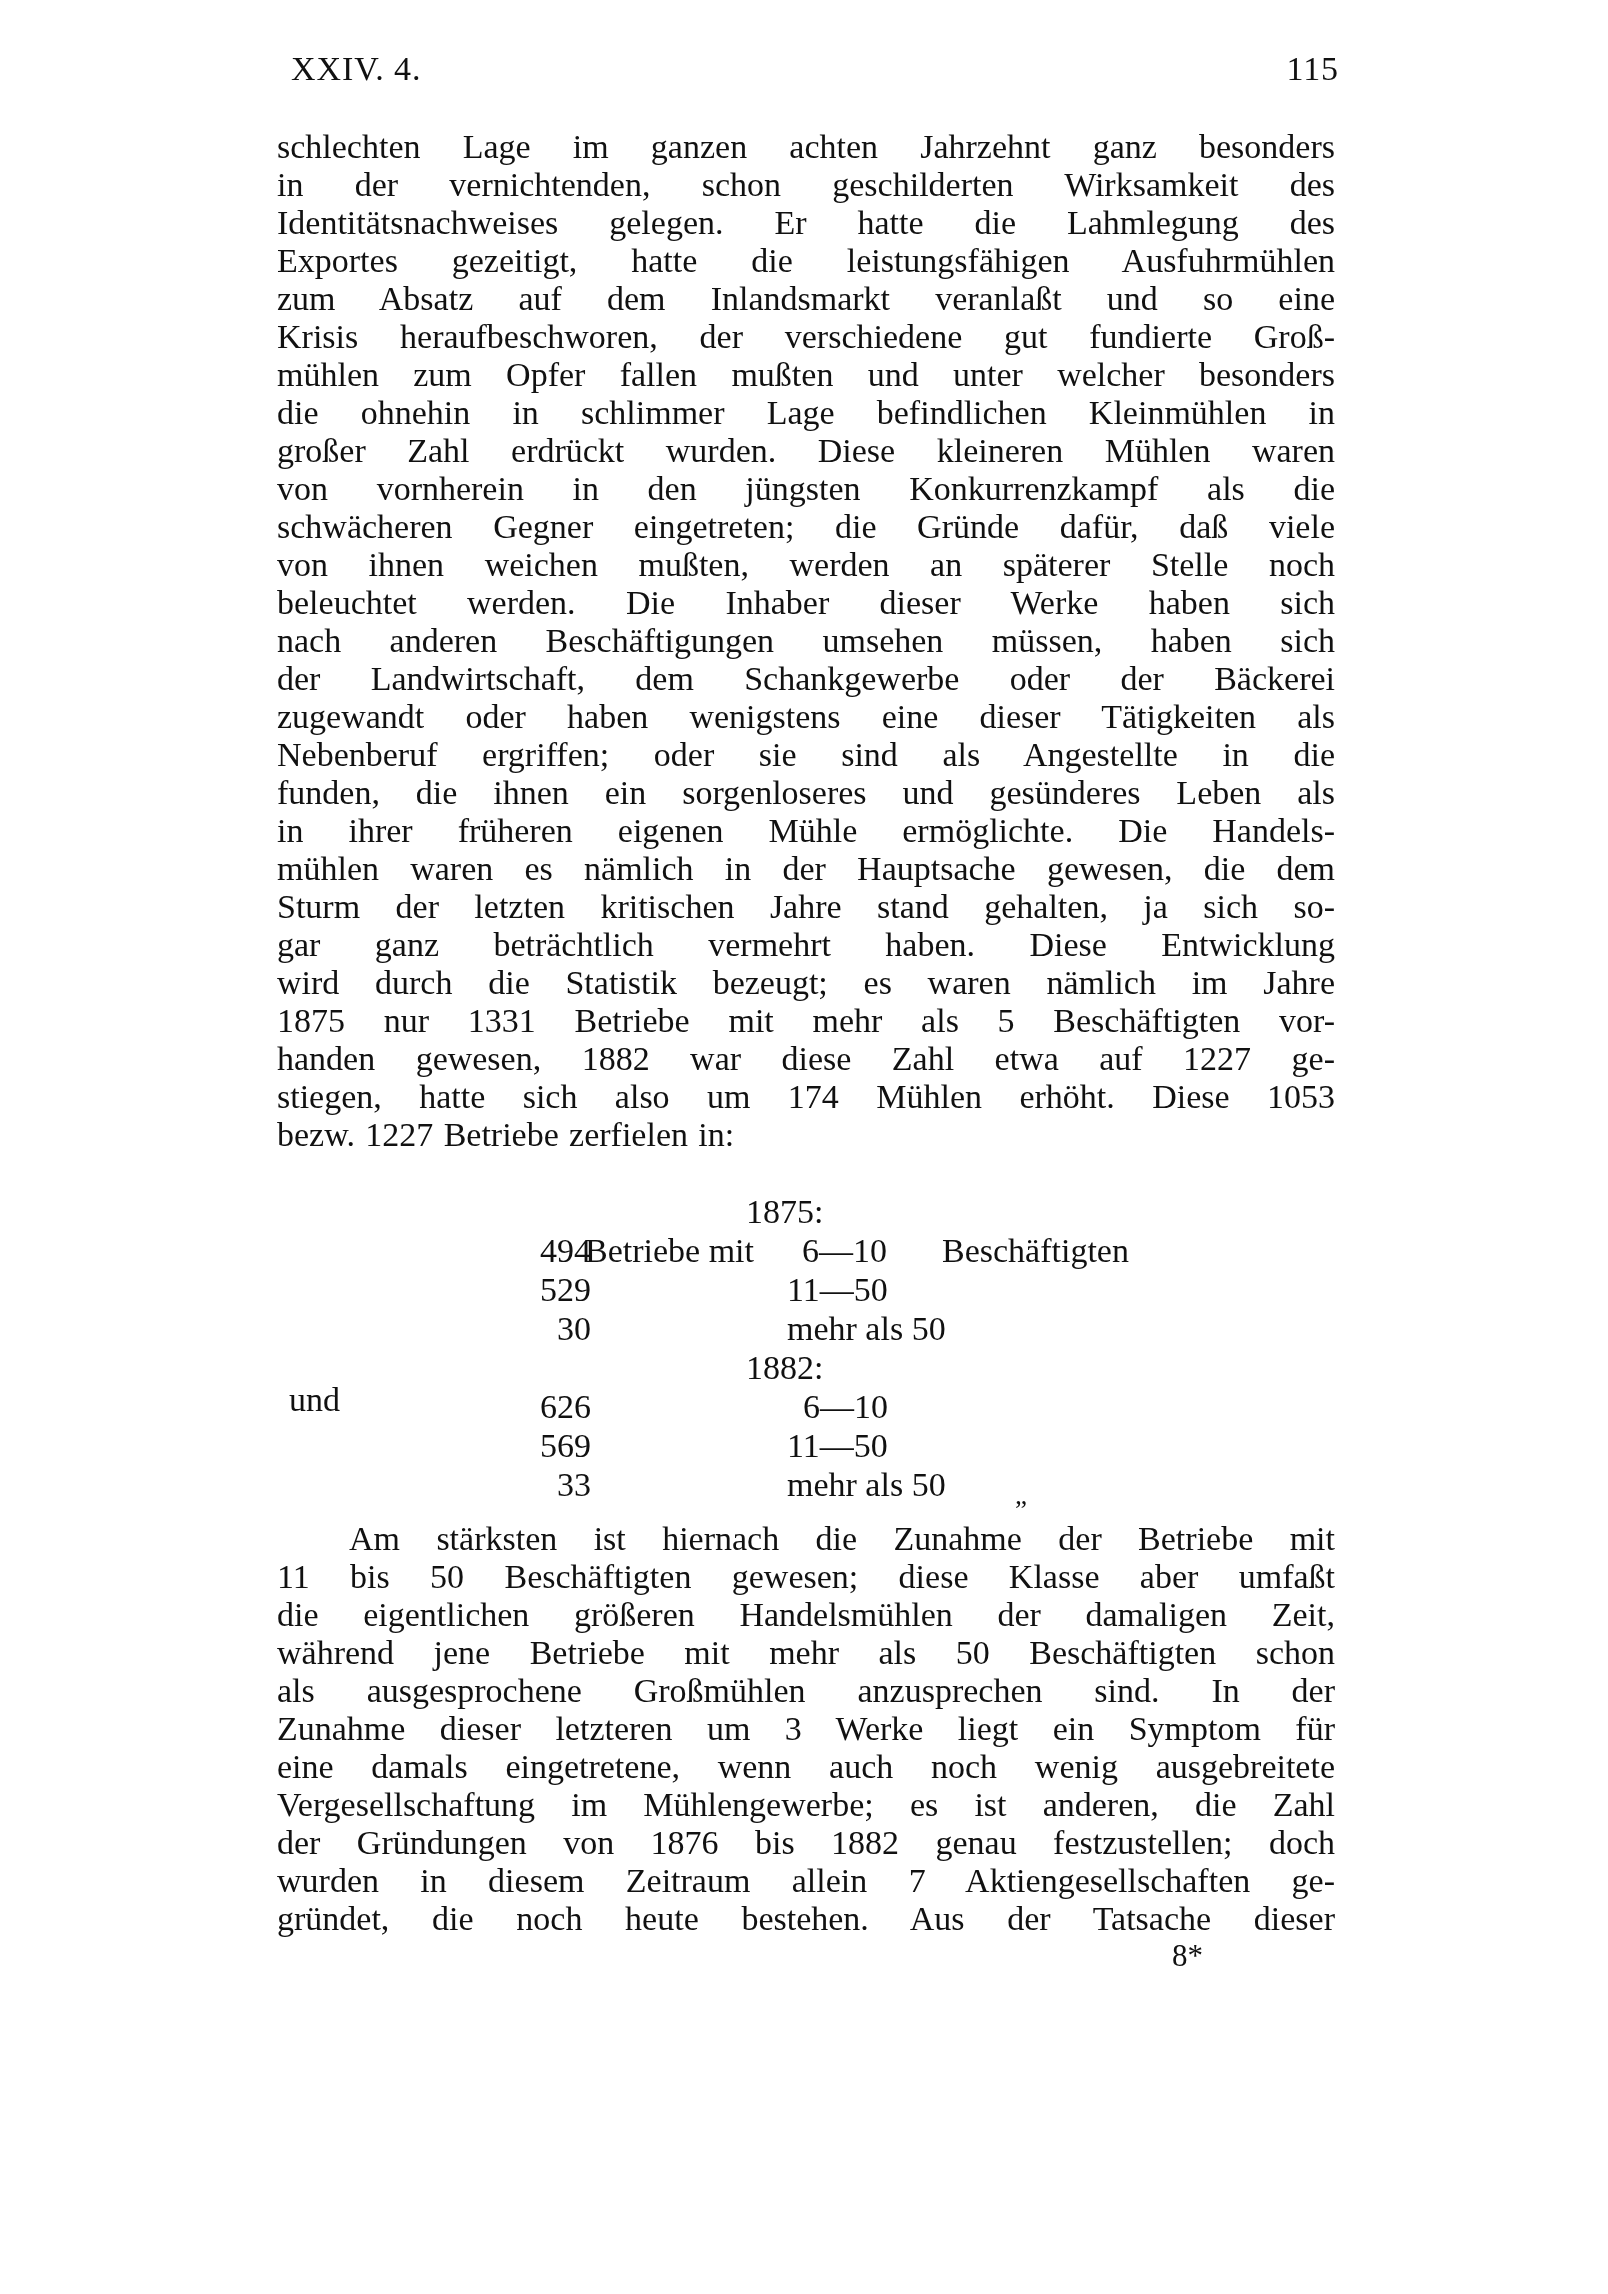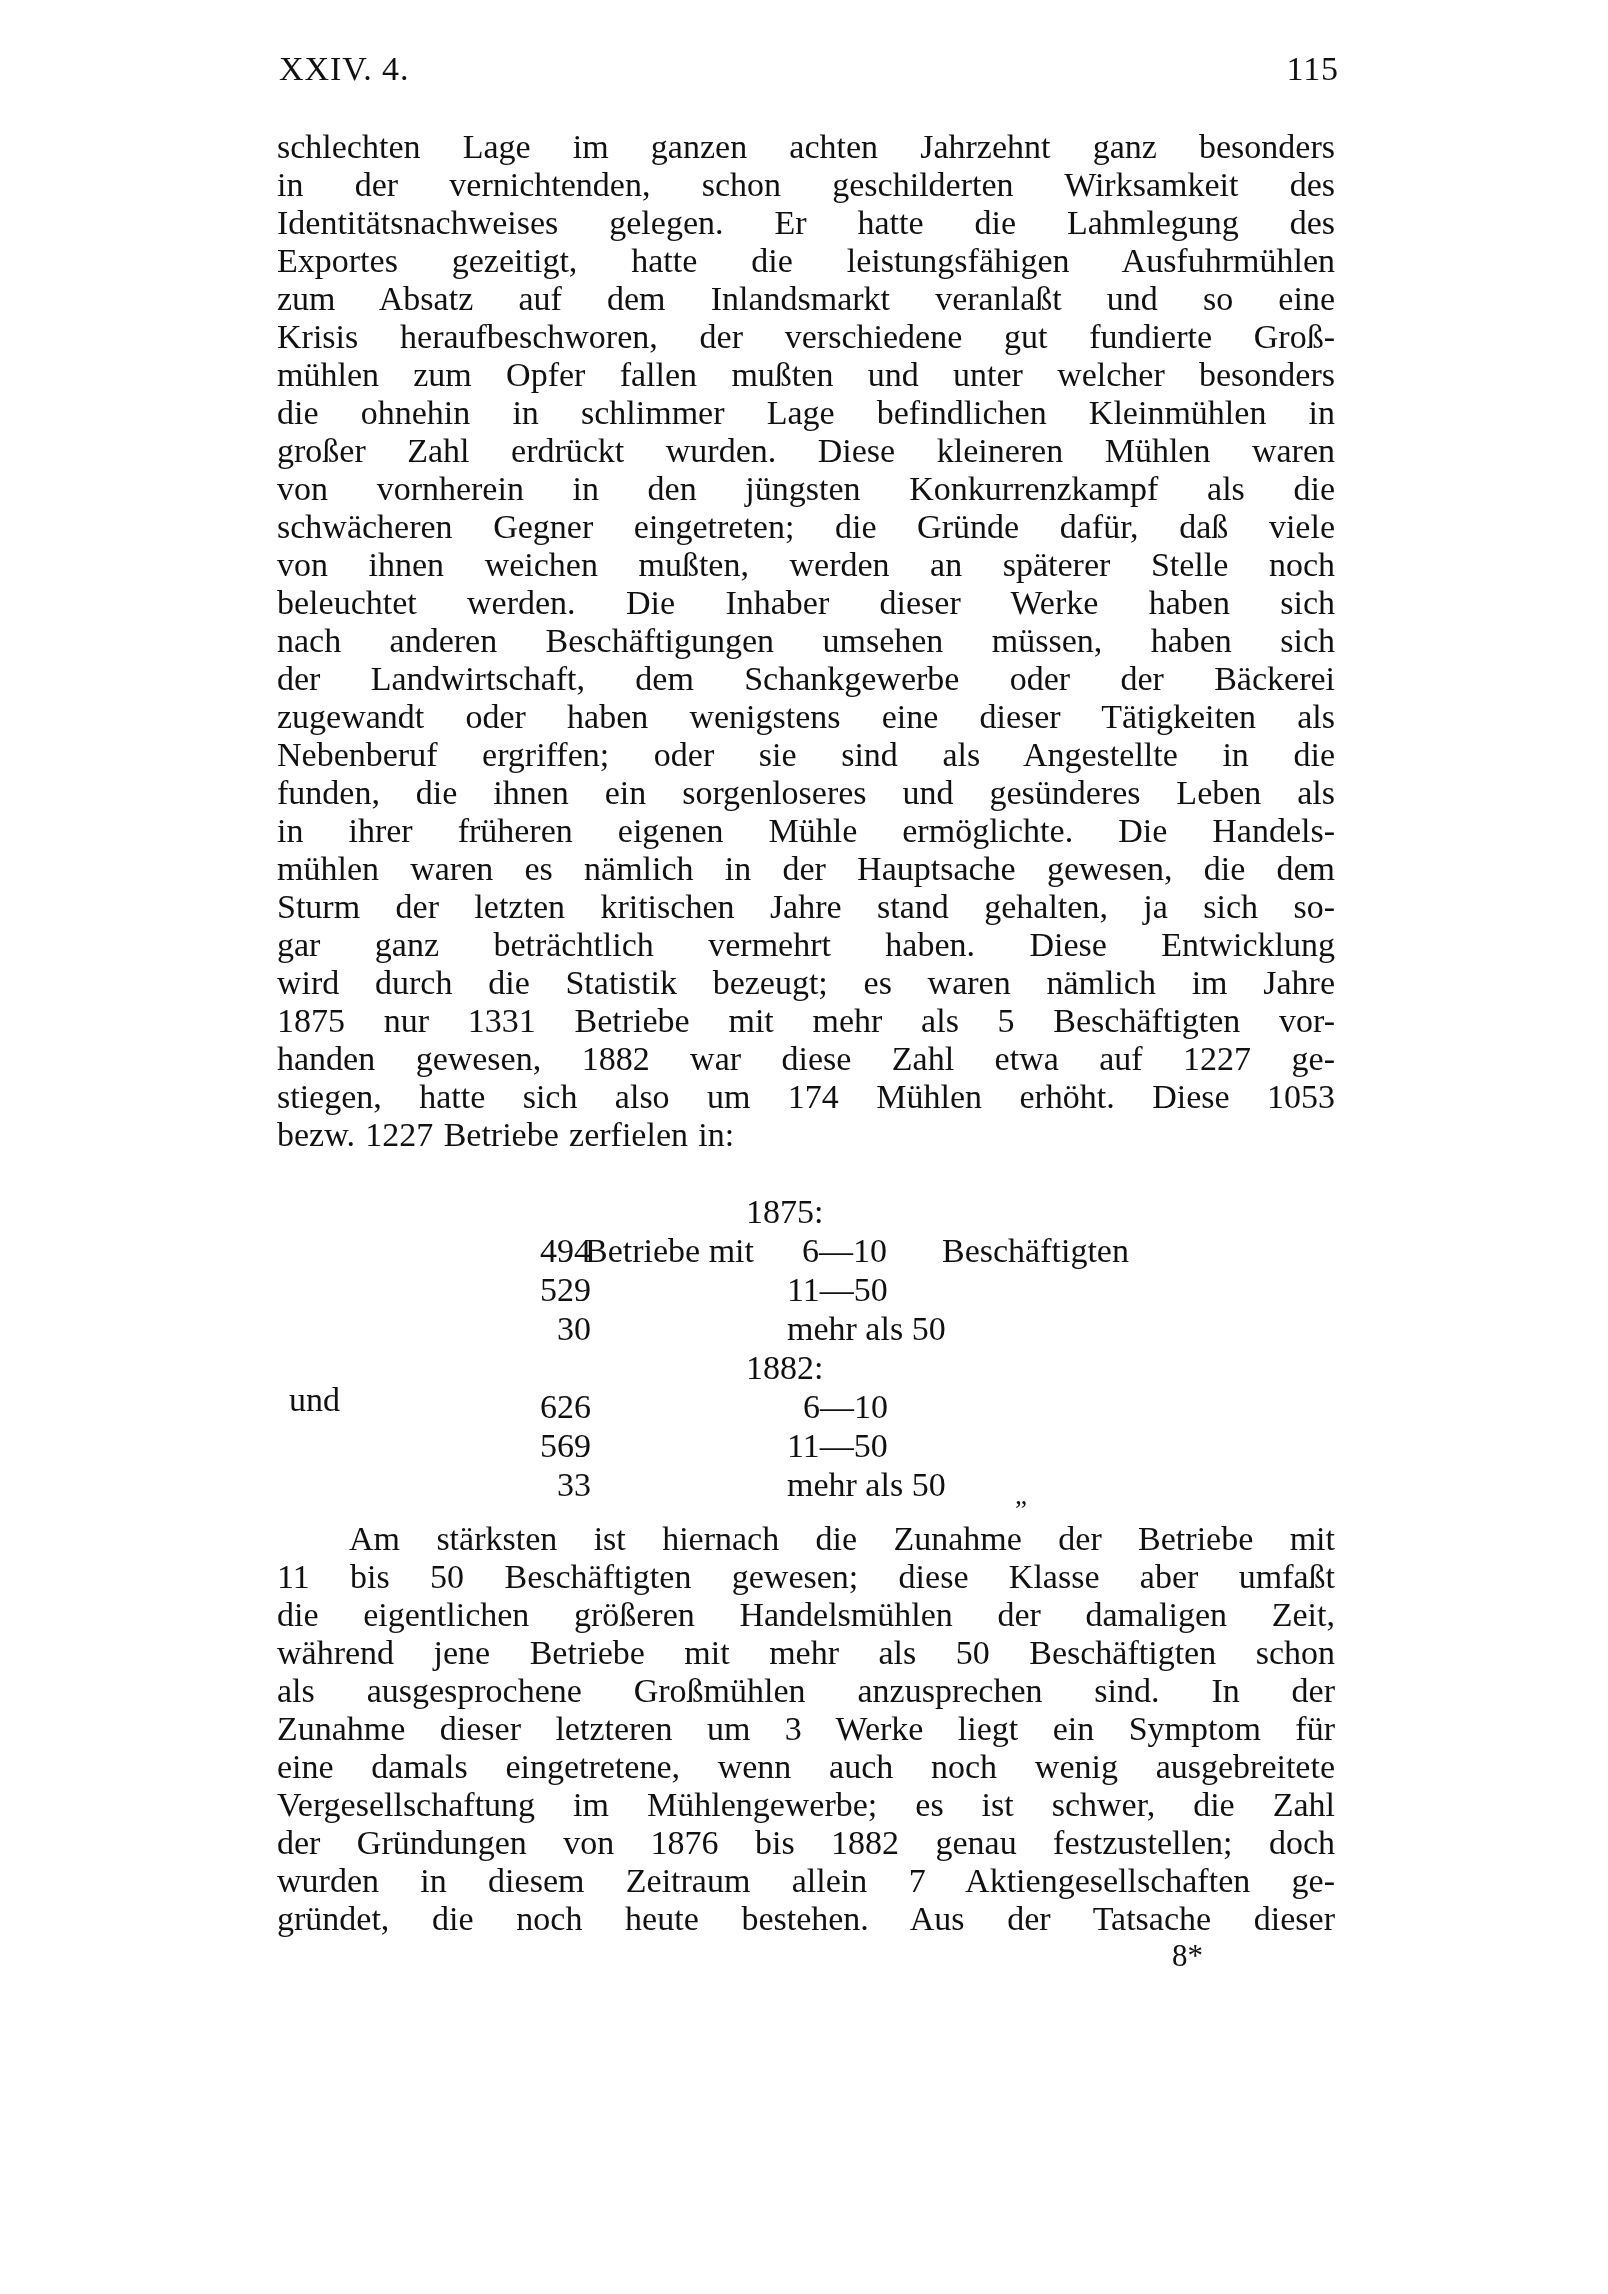--- a/index.html
+++ b/index.html
@@ -25,21 +25,21 @@
     .running-head {
       position: absolute;
       top: 47px;
       left: 275px;
       width: 1064px;
       height: 43px;
       font-size: 34px;
       line-height: 43px;
       letter-spacing: 0.9px;
     }
-    .running-head .left { position: absolute; left: 4px; top: 0; text-align: center; }
+    .running-head .left { position: absolute; left: 16px; top: 0; text-align: center; }
     .running-head .right { position: absolute; right: 0; top: 0; }
 
     .text-block {
       position: absolute;
       left: 277px;
       width: 1058px;
       font-size: 34px;
       line-height: 38px;
       text-align: justify;
       text-align-last: justify;
@@ -168,21 +168,21 @@
   </div>
 
   <div class="text-block" id="block2">
     <span class="line indent">Am stärksten ist hiernach die Zunahme der Betriebe mit</span>
     <span class="line">11 bis 50 Beschäftigten gewesen; diese Klasse aber umfaßt</span>
     <span class="line">die eigentlichen größeren Handelsmühlen der damaligen Zeit,</span>
     <span class="line">während jene Betriebe mit mehr als 50 Beschäftigten schon</span>
     <span class="line">als ausgesprochene Großmühlen anzusprechen sind. In der</span>
     <span class="line">Zunahme dieser letzteren um 3 Werke liegt ein Symptom für</span>
     <span class="line">eine damals eingetretene, wenn auch noch wenig ausgebreitete</span>
-    <span class="line">Vergesellschaftung im Mühlengewerbe; es ist schwer, die Zahl</span>
+    <span class="line">Vergesellschaftung im Mühlengewerbe; es ist anderen, die Zahl</span>
     <span class="line">der Gründungen von 1876 bis 1882 genau festzustellen; doch</span>
     <span class="line">wurden in diesem Zeitraum allein 7 Aktiengesellschaften ge-</span>
     <span class="line">gründet, die noch heute bestehen. Aus der Tatsache dieser</span>
   </div>
 
   <div class="signature">8*</div>
 
 </div>
 
 

